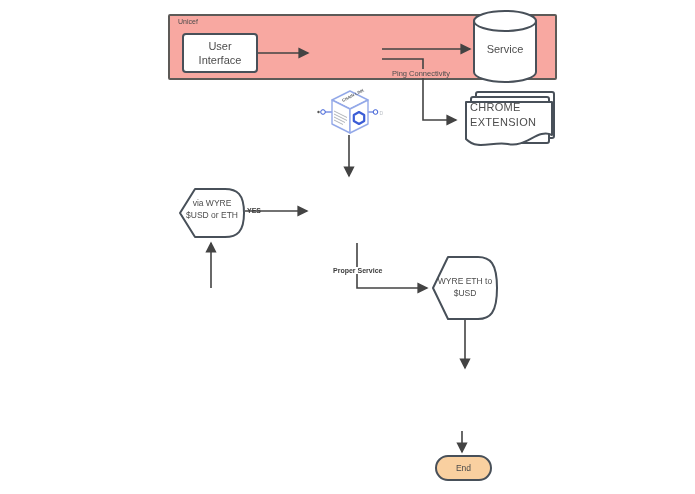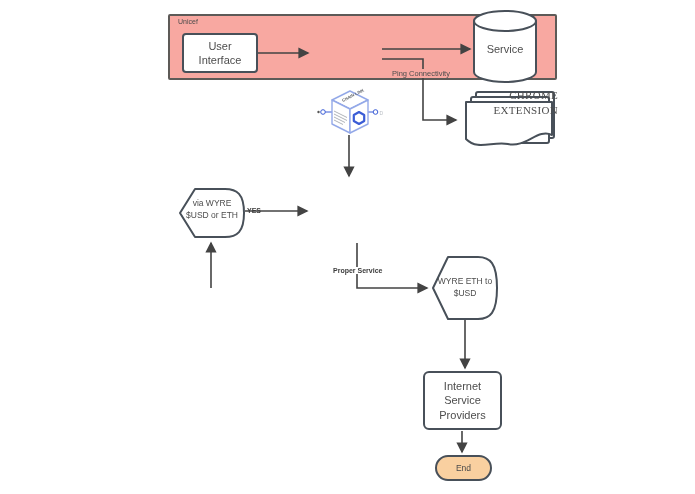--- a/index.html
+++ b/index.html
@@ -37,21 +37,21 @@
     position:absolute;z-index:2;background:var(--terminator-fill,#f9d0a0);
     border:2px solid var(--shape-border,#485059);box-sizing:border-box;
     display:flex;align-items:center;justify-content:center;
     font-size:8.5px;color:#4a4a4a;
   }
   .node-donation{left:182px;top:288px;width:58px;height:28px;border-radius:14px;}
   .node-end{left:435px;top:455px;width:57px;height:26px;border-radius:13px;}
 
   .float-label{position:absolute;z-index:4;color:var(--text,#4d4d4d);}
   .lbl-database{left:472px;top:43px;width:66px;text-align:center;font-size:11px;z-index:2;}
-  .lbl-chrome{left:470px;top:88px;width:88px;text-align:right;font-size:11px;letter-spacing:.3px;line-height:1.35;z-index:2;font-family:Liberation Serif, serif;}
+  .lbl-chrome{left:470px;top:100px;width:88px;text-align:left;font-size:11px;letter-spacing:.3px;line-height:1.35;z-index:2;}
   .lbl-viawyre{left:185px;top:197px;width:54px;text-align:center;font-size:8.5px;line-height:1.45;z-index:2;}
   .lbl-wyreeth{left:437px;top:275px;width:56px;text-align:center;font-size:8.5px;line-height:1.45;z-index:2;}
   .lbl-ping{left:390px;top:69px;font-size:7.5px;background:var(--container-fill,#f8a8a1);padding:0 2px;text-align:right;}
   .lbl-yes{left:247px;top:207px;font-size:7px;font-weight:bold;color:#3b3b3b;}
   .lbl-proper{left:332px;top:267px;font-size:7px;font-weight:bold;color:#3b3b3b;background:#ffffff;padding:0 1px;}
 
   .shape-stroke{fill:#ffffff;stroke:var(--shape-border,#485059);stroke-width:2;stroke-linejoin:round;}
   .arrow-line{stroke:var(--arrow,#434343);stroke-width:1.6;fill:none;}
   .arrow-head{fill:var(--arrow,#434343);}
   .cube-stroke{fill:#ffffff;stroke:var(--cube-outline,#94a9e8);stroke-width:1.4;stroke-linejoin:round;}
@@ -107,23 +107,20 @@
       <line class="cube-textline" x1="18" y1="29" x2="29" y2="34.5"></line>
       <line class="cube-textline" x1="18" y1="32" x2="27" y2="36.5"></line>
       <text class="cube-toptext" transform="translate(27 14) rotate(-27)">CHAIN LINK</text>
       <polygon class="cube-hex" points="43,24 48.2,27 48.2,33 43,36 37.8,33 37.8,27"></polygon>
     </g>
   </svg>
 
   <div class="node node-ui">
     <span class="node-label">User Interface</span>
   </div>
-  <div class="node node-isp">
-    <span class="node-label">Internet Service Providers</span>
-  </div>
   <div class="terminator node-end">
     <span>End</span>
   </div>
 
   <div class="float-label lbl-database">Service</div>
   <div class="float-label lbl-chrome">CHROME EXTENSION</div>
   <div class="float-label lbl-viawyre">via WYRE $USD or ETH</div>
   <div class="float-label lbl-wyreeth">WYRE ETH to $USD</div>
 
   <svg class="layer arrows-layer" viewBox="0 0 695 494">

